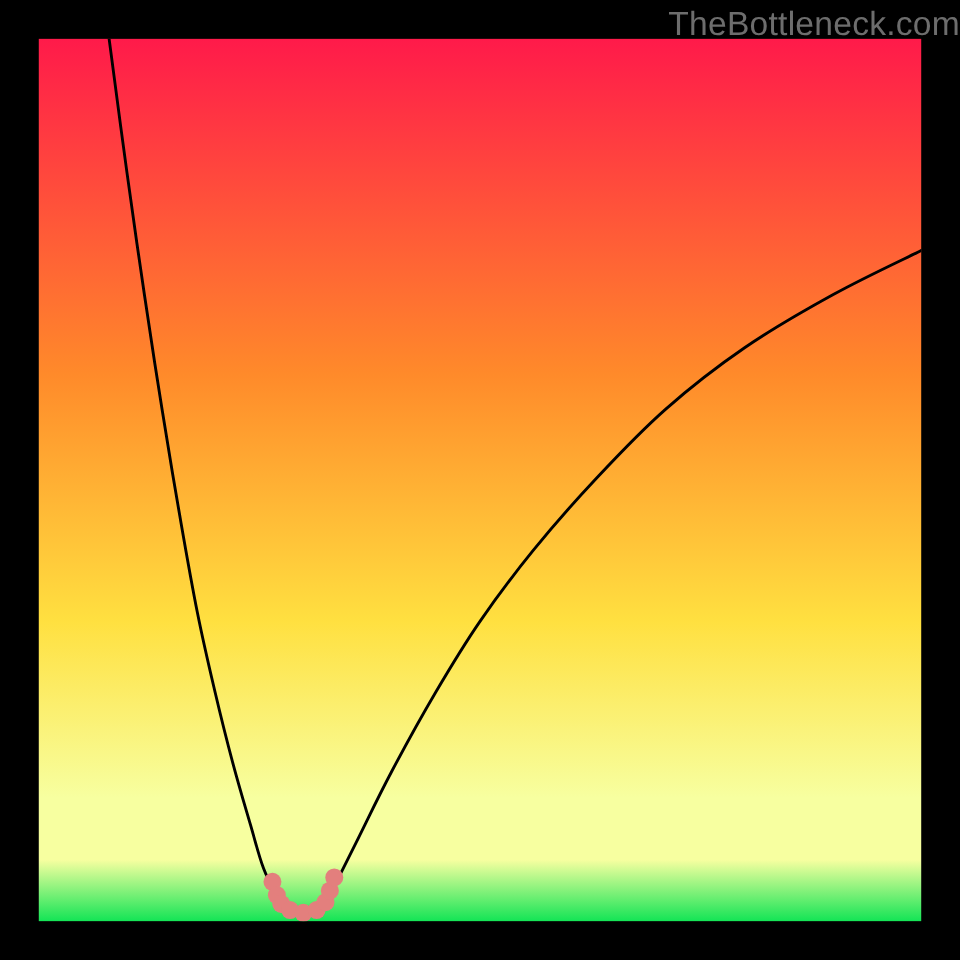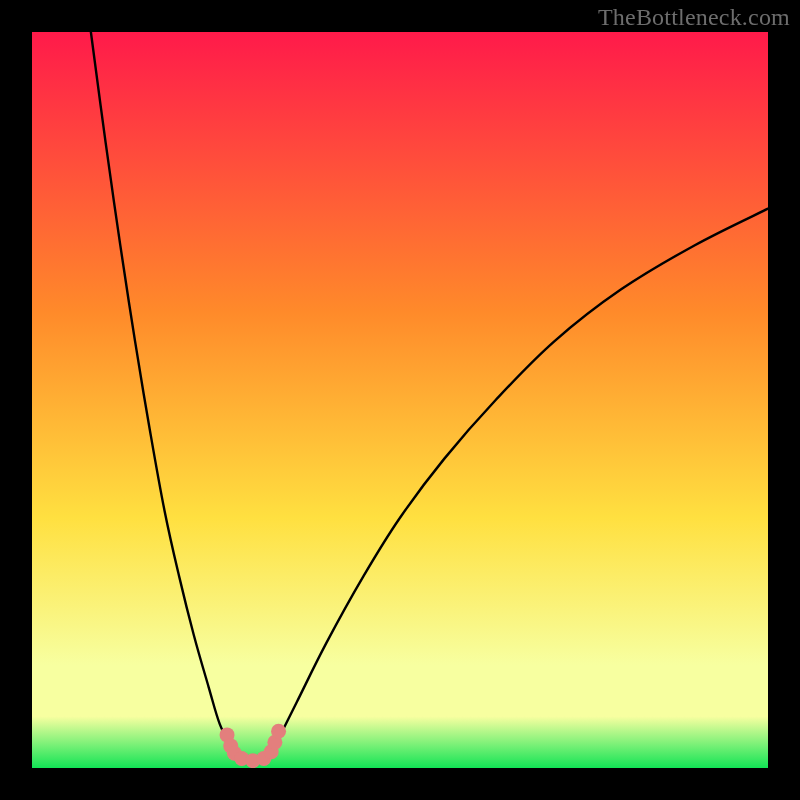--- a/index.html
+++ b/index.html
@@ -22,23 +22,23 @@
     position: absolute;
     left: 32px;
     top: 32px;
     width: 736px;
     height: 736px;
     overflow: hidden;
   }
   .watermark {
     position: absolute;
     top: 4px;
-    right: 10px;
-    font-family: Liberation Serif, serif;
-    font-size: 24px;
+    right: 0;
+    font-family: Liberation Sans, sans-serif;
+    font-size: 28px;
     color: #6d6d6d;
     letter-spacing: 0.2px;
   }
 </style>
 </head>
 <body>
 
 <div class="frame">
   <div class="plot">
     <svg id="plot-svg" width="736" height="736" viewBox="0 0 736 736" preserveAspectRatio="none">

